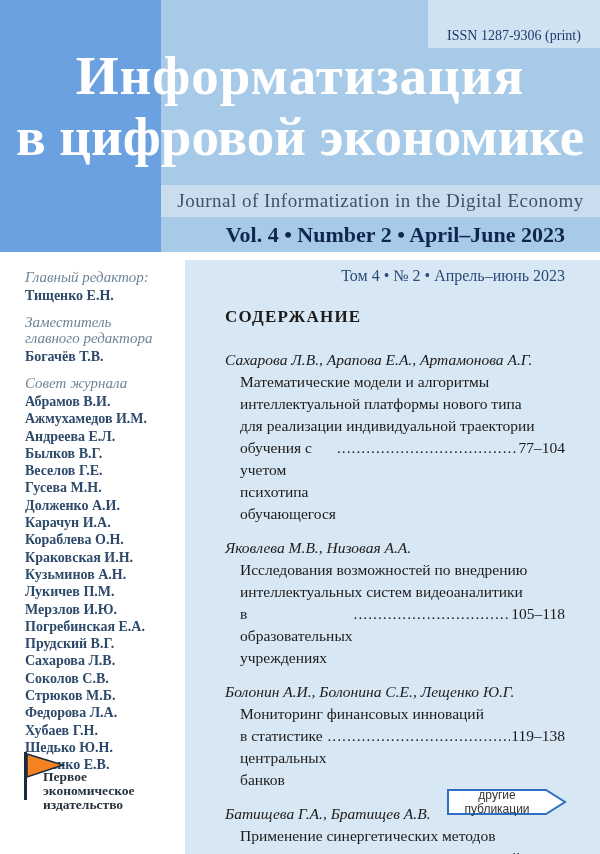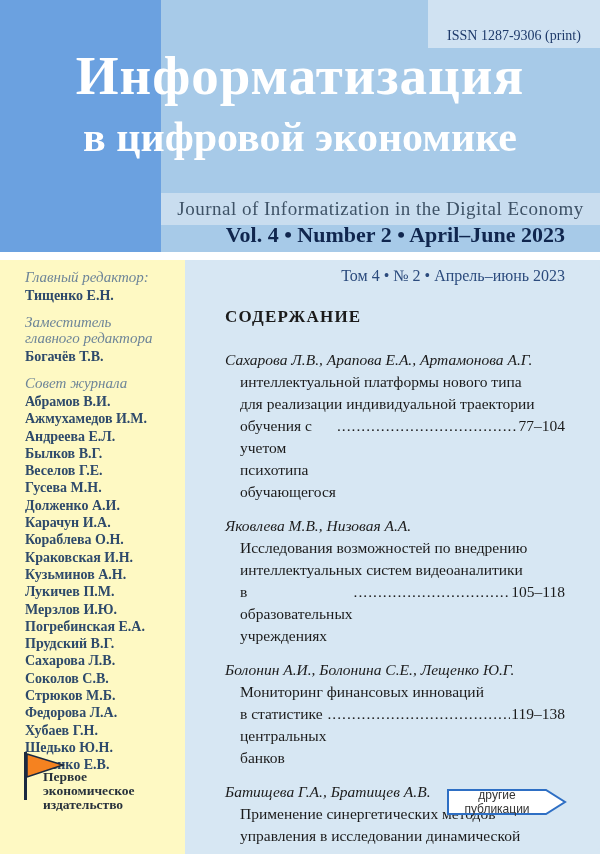--- a/index.html
+++ b/index.html
@@ -9,33 +9,33 @@
 
   
   .top { position:absolute; top:0; left:0; width:600px; height:252px; background:#a7cae8; }
   .left-col { position:absolute; top:0; left:0; width:161px; height:252px; background:#6ba1e0; }
   .issn-box { position:absolute; top:0; right:0; width:172px; height:48px; background:#d0e2f2;
               display:flex; align-items:flex-end; justify-content:center; padding-bottom:4px; }
   .issn-box span { font-size:14px; color:#1e3a6a; }
   .masthead-title { position:absolute; top:46px; left:0; width:600px; text-align:center;
                     color:#ffffff; font-weight:bold; line-height:60px; }
   .masthead-title .t1 { font-size:55px; letter-spacing:1px; }
-  .masthead-title .t2 { font-size:42px; letter-spacing:0px; margin-top:1px; }
+  .masthead-title .t2 { font-size:55px; letter-spacing:0px; margin-top:1px; }
   .journal-band { position:absolute; top:185px; left:161px; right:0; height:32px; background:#c9ddef;
-                  display:flex; align-items:center; justify-content:center;margin-top:8px; }
+                  display:flex; align-items:center; justify-content:center; }
   .journal-band span { font-size:19px; color:#3e5266; letter-spacing:0.5px; }
   .vol-band { position:absolute; top:217px; left:161px; right:0; height:35px;
               display:flex; align-items:center; justify-content:flex-end; padding-right:35px; }
   .vol-band span { font-size:22px; font-weight:bold; color:#10264e; }
 
   .divider { position:absolute; top:252px; left:0; width:600px; height:8px; background:#ffffff; }
 
   
   .cover-body { position:absolute; top:260px; left:0; width:600px; height:594px; display:flex; }
-  .sidebar { position:relative; width:202px; background:#fef9c3; padding:9px 24px 0 25px; }
+  .sidebar { position:relative; width:202px; background:#ffffff; padding:9px 24px 0 25px; }
   .s-label { font-style:italic; color:#6e8598; font-size:15px; line-height:16px; margin-bottom:2px; }
   .s-name  { color:#2e4a6b; font-size:14px; font-weight:600; line-height:17px; }
   .s-group { margin-bottom:10px; }
   .council-list .s-name { line-height:17.3px; }
 
   .publisher { position:absolute; left:21px; top:490px; width:150px; }
   .flag-wrap { position:absolute; left:0; top:0; }
   .publisher-text { margin-left:22px; margin-top:20px; font-size:13.5px; font-weight:600;
                     color:#28323c; line-height:13.5px; }
   .publisher-text div { margin-bottom:0.5px; }
@@ -135,20 +135,21 @@
         </div>
       </div>
     </aside>
 
     <main class="content">
       <div class="issue-ru">Том 4 • № 2 • Апрель–июнь 2023</div>
       <div class="toc-heading">СОДЕРЖАНИЕ</div>
       <div>
           <div class="entry">
             <div class="authors">Сахарова Л.В., Арапова Е.А., Артамонова А.Г.</div>
+            <div class="tline">Математические модели и алгоритмы</div>
             <div class="tline">интеллектуальной платформы нового типа</div>
             <div class="tline">для реализации индивидуальной траектории</div>
             <div class="tline last">
               <span>обучения с учетом психотипа обучающегося</span>
               <span class="leader">........................................................................................................................</span>
               <span class="pages">77–104</span>
             </div>
           </div>
           <div class="entry">
             <div class="authors">Яковлева М.В., Низовая А.А.</div>

